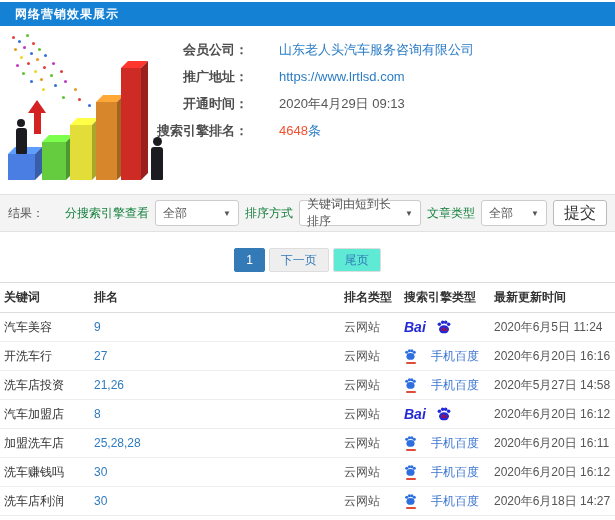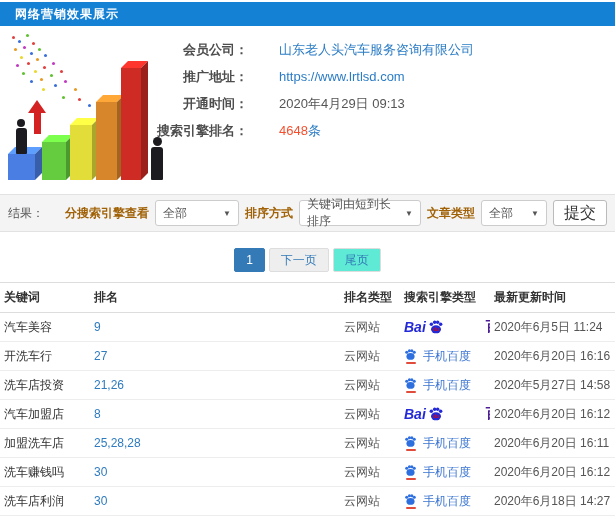--- a/index.html
+++ b/index.html
@@ -65,21 +65,21 @@
   .hl-num { color:#f4502f; }
   .hl-suffix { color:#2b7cc5; }
 
   
   .filterbar {
     height:38px; background:#f4f4f4; border-top:1px solid #e2e2e2; border-bottom:1px solid #e2e2e2;
     display:flex; align-items:center; padding:0 8px;gap:13px;
   }
   .result-label { color:#555; }
   .filter-right { margin-left:auto; display:flex; align-items:center; gap:6px; }
-  .filter-group-label { font-weight:bold; color:#a16207; }
+  .filter-group-label { font-weight:normal; color:#15803d; }
   .fake-select {
     height:26px; background:#fff; border:1px solid #ccc; border-radius:3px;
     display:flex; align-items:center; padding:0 7px; color:#555; cursor:pointer;
   }
   .fake-select .caret { margin-left:auto; font-size:8px; color:#555; padding-left:6px; }
   .sel-engine { width:84px; }
   .sel-sort { width:122px; }
   .sel-article { width:66px; }
   .submit-btn {
     height:26px; min-width:44px; background:#fff; border:1px solid #bbb; border-radius:3px;
@@ -104,21 +104,21 @@
     font-size:12px; color:#555; overflow:hidden; white-space:nowrap; }
   .col-keyword { width:90px; }
   .col-rank { width:250px; }
   .col-ranktype { width:60px; }
   .col-engine { width:90px; }
   .col-updated { width:125px; }
   td.keyword { color:#333; }
   td.rank a { color:#2e7bbf; text-decoration:none; }
 
   
-  .engine-baidu, .engine-mobile { display:inline-flex; align-items:center; gap:2px; }
+  .engine-baidu, .engine-mobile { display:inline-flex; align-items:center; gap:10px; }
   .bd-bai { color:#2429d8; font-size:14px; font-weight:bold; font-style:italic; }
   .bd-cn { color:#4c1d95; font-size:14px; font-weight:bold;margin-left:40px; }
   .paw { display:inline-block; }
   .mb-wrap { display:inline-flex; flex-direction:column; align-items:center; }
   .paw-underline { display:block; width:10px; height:2px; background:#e14b3a; border-radius:1px; margin-top:1px; }
   .mb-label { color:#3c76d2; font-size:12px; margin-left:4px; }
 </style>
 </head>
 <body>
 

